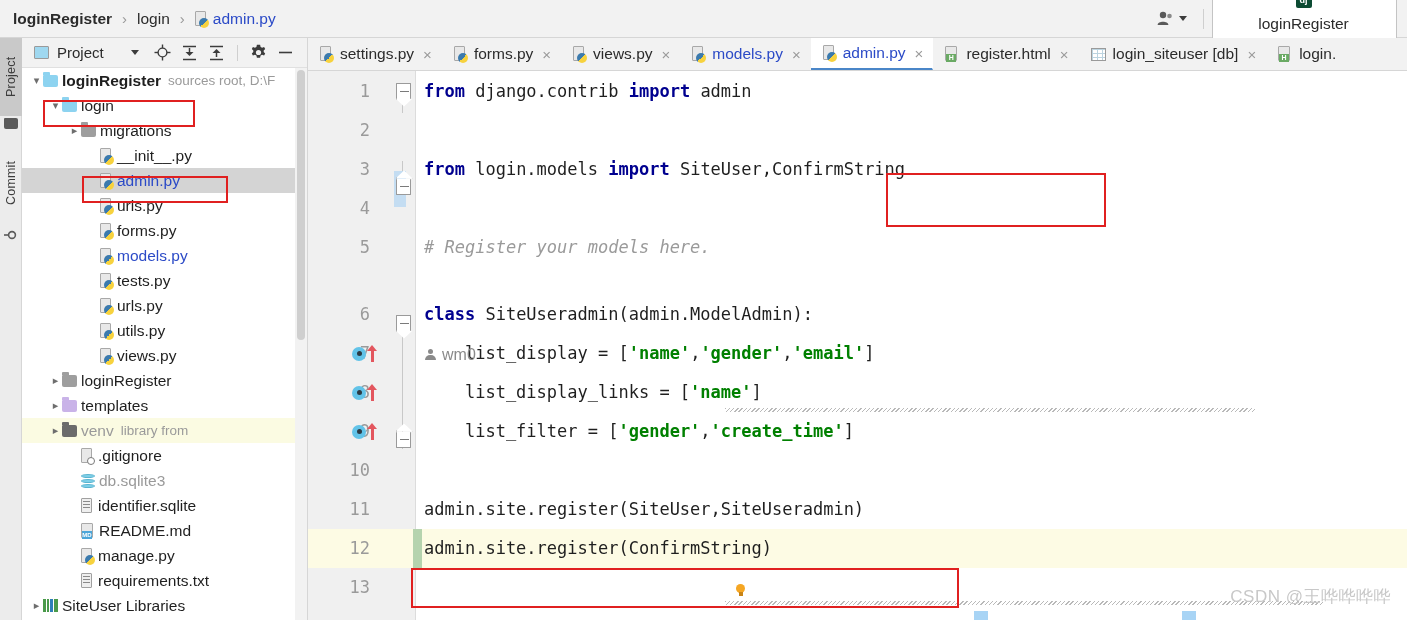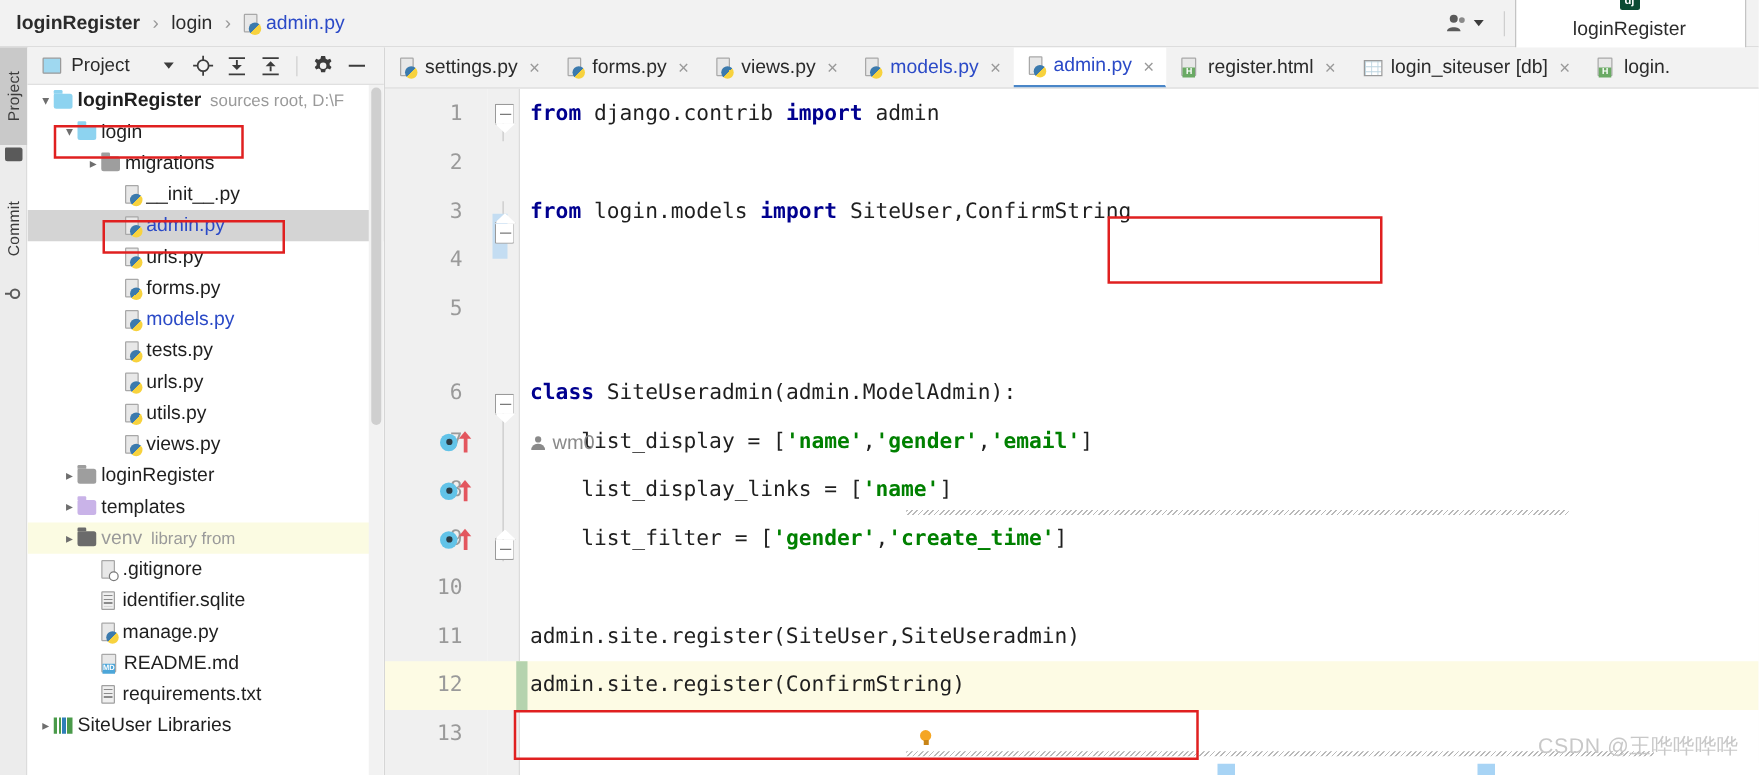--- a/index.html
+++ b/index.html
@@ -548,43 +548,53 @@
           <span class="arrow"></span>
           <span class="ic ic-git">
             <span class="sheet"></span>
             <span class="no"></span>
           </span>
           <span class="lbl">.gitignore</span>
         </div>
         <div class="row">
           <span style="display:inline-block;width:46px"></span>
           <span class="arrow"></span>
+          <span class="ic ic-db">
+            <span class="d" style="top:0"></span>
+            <span class="d" style="top:5px"></span>
+            <span class="d" style="top:10px"></span>
+          </span>
+          <span class="lbl grey">db.sqlite3</span>
+        </div>
+        <div class="row">
+          <span style="display:inline-block;width:46px"></span>
+          <span class="arrow"></span>
           <span class="ic ic-txt">
             <span class="sheet"></span>
             <span class="lines"></span>
           </span>
           <span class="lbl">identifier.sqlite</span>
         </div>
         <div class="row">
           <span style="display:inline-block;width:46px"></span>
           <span class="arrow"></span>
+          <span class="ic ic-html ic-md">
+            <span class="sheet"></span>
+            <span class="tag">MD</span>
+          </span>
+          <span class="lbl">README.md</span>
+        </div>
+        <div class="row">
+          <span style="display:inline-block;width:46px"></span>
+          <span class="arrow"></span>
           <span class="ic ic-py">
             <span class="sheet"></span>
             <span class="snake"></span>
           </span>
           <span class="lbl">manage.py</span>
-        </div>
-        <div class="row">
-          <span style="display:inline-block;width:46px"></span>
-          <span class="arrow"></span>
-          <span class="ic ic-html ic-md">
-            <span class="sheet"></span>
-            <span class="tag">MD</span>
-          </span>
-          <span class="lbl">README.md</span>
         </div>
         <div class="row">
           <span style="display:inline-block;width:46px"></span>
           <span class="arrow"></span>
           <span class="ic ic-txt">
             <span class="sheet"></span>
             <span class="lines"></span>
           </span>
           <span class="lbl">requirements.txt</span>
         </div>
@@ -689,20 +699,21 @@
           <div class="crow" style="top: 79px;">
             <span class="lnum">3</span>
             <span class="ctext"><span class="kw">from </span><span class="">login.models </span><span class="kw">import </span><span class="">SiteUser,ConfirmString</span></span>
           </div>
           <div class="crow" style="top: 118px;">
             <span class="lnum">4</span>
             <span class="ctext"></span>
           </div>
           <div class="crow" style="top: 157px;">
             <span class="lnum">5</span>
+            <span class="ctext"><span class="cmt"># Register your models here.</span></span>
           </div>
           <div class="crow" style="top: 224px;">
             <span class="lnum">6</span>
             <span class="ctext"><span class="kw">class </span><span class="">SiteUseradmin(admin.ModelAdmin):</span></span>
           </div>
           <div class="crow" style="top: 263px;">
             <span class="lnum">7</span>
             <span class="gutter-ico">
               <span class="ovr-circle">
                 <i></i>

